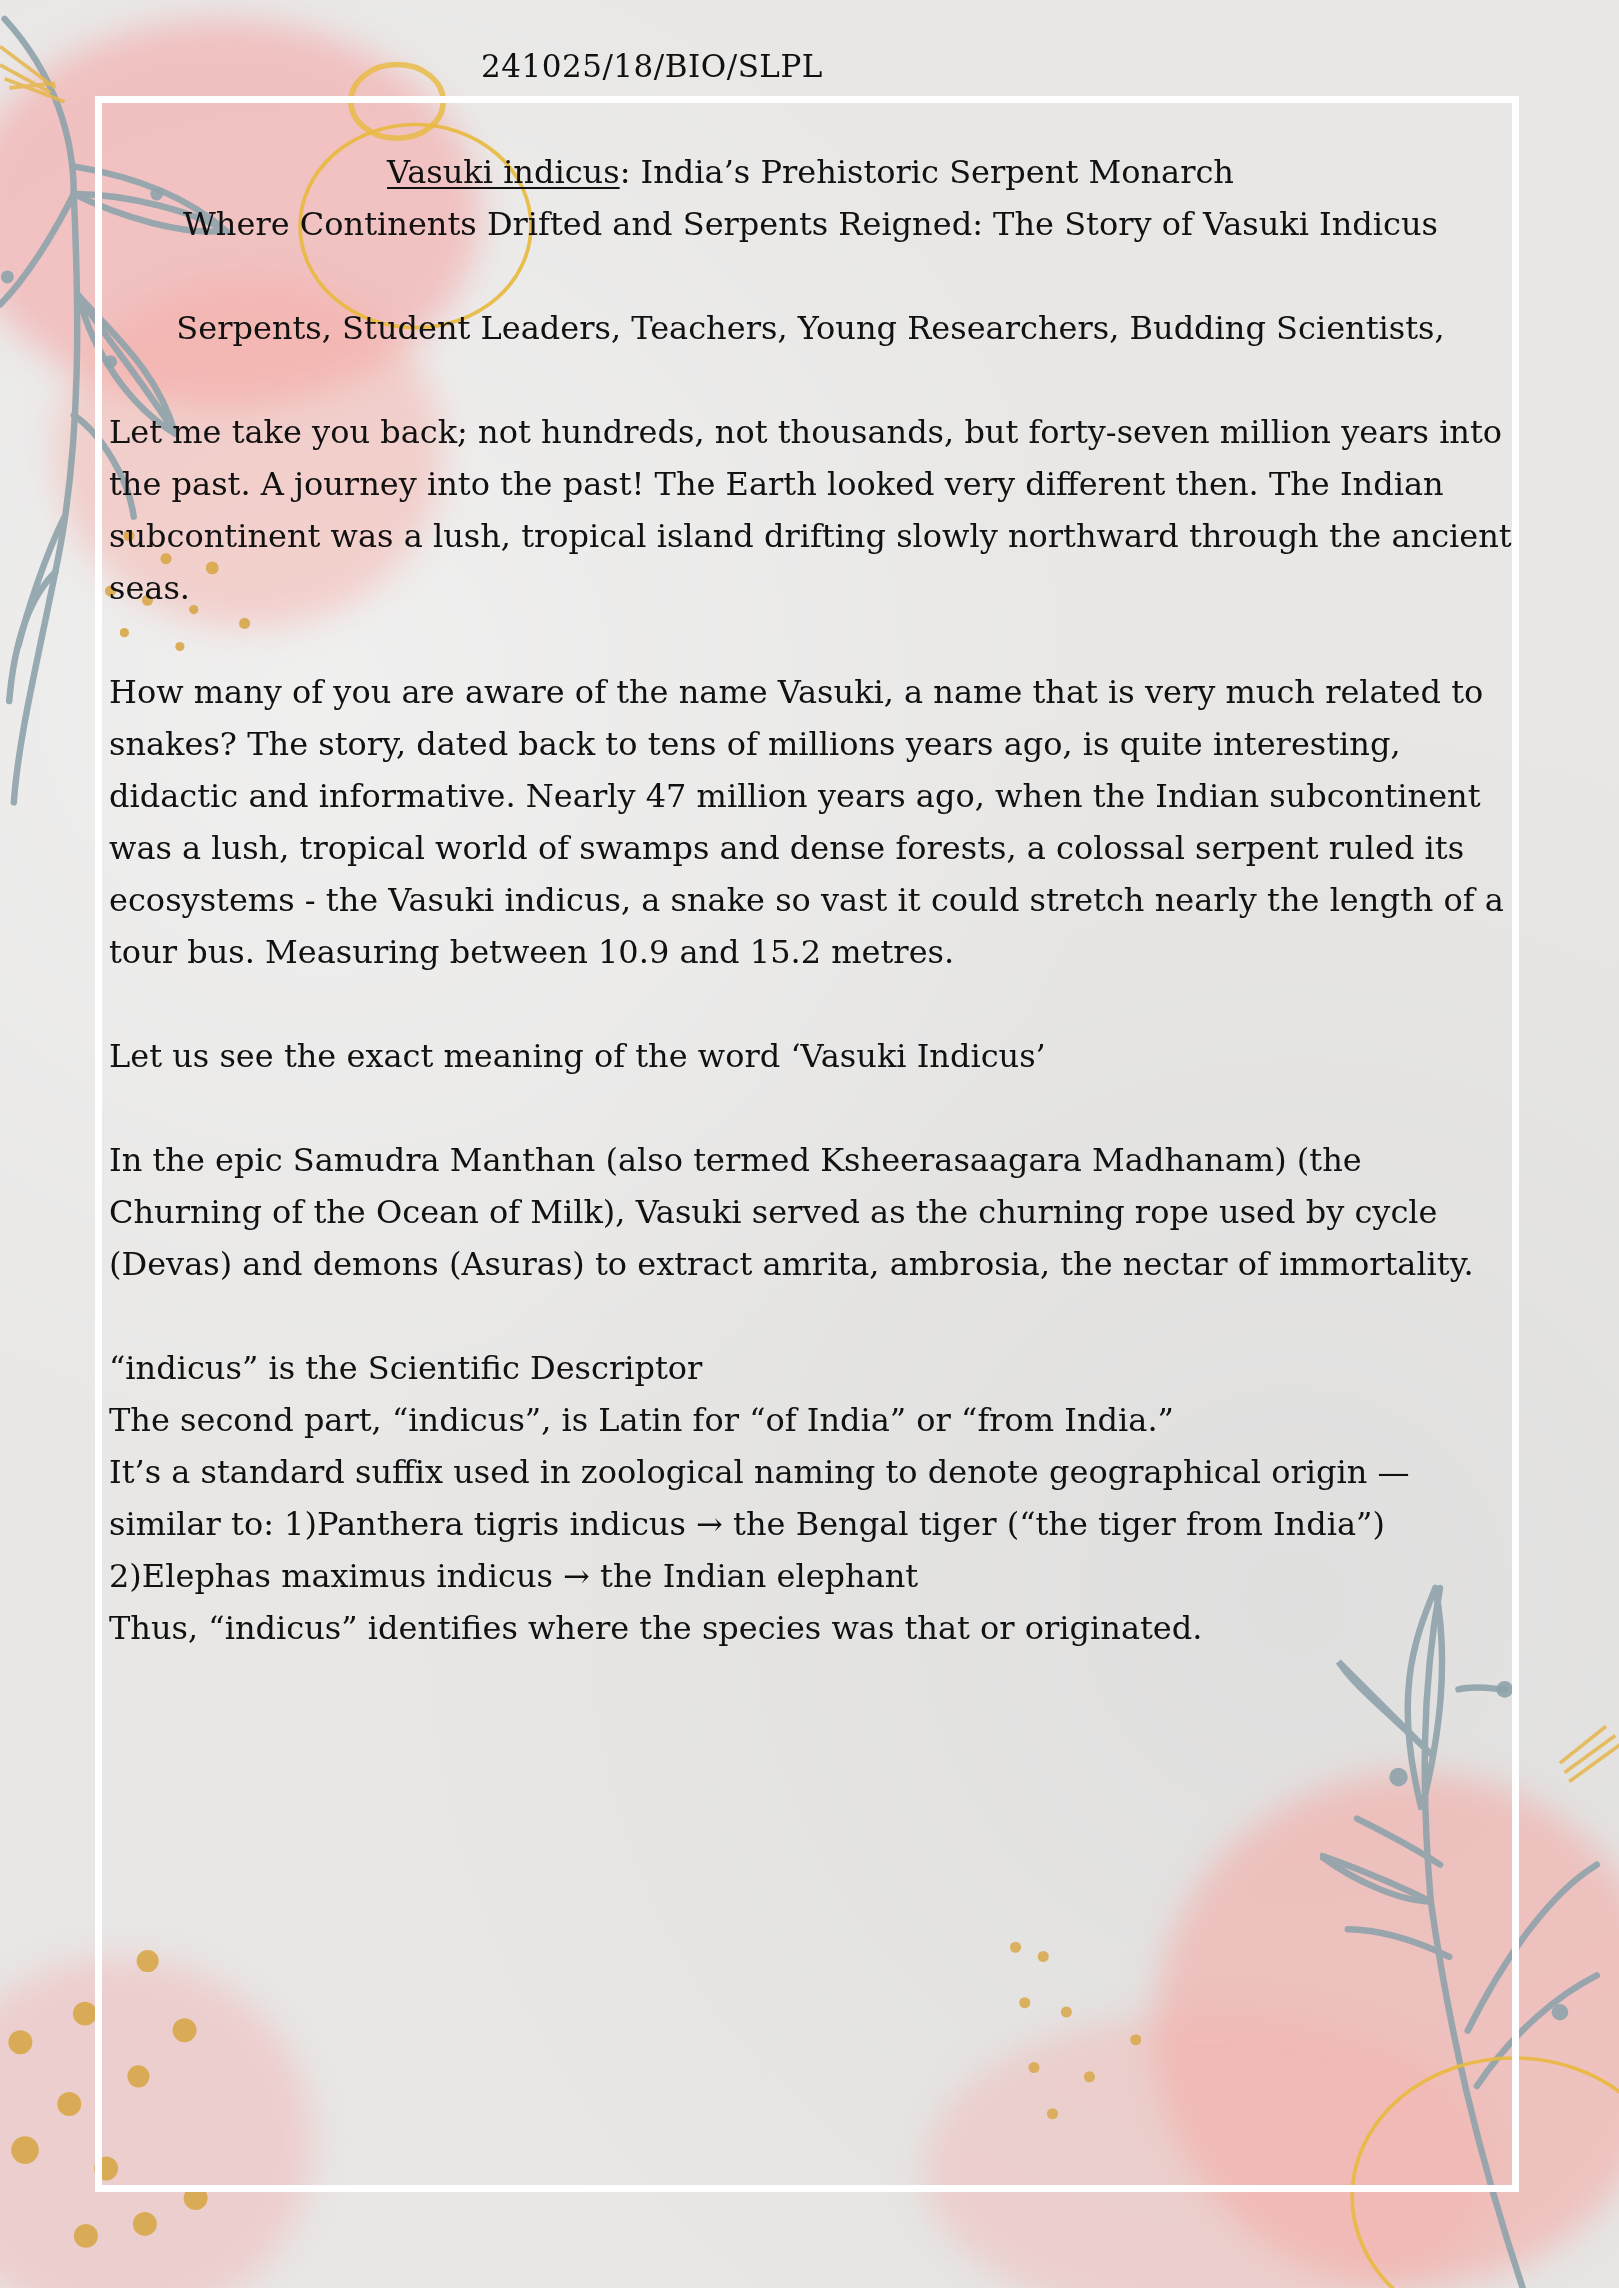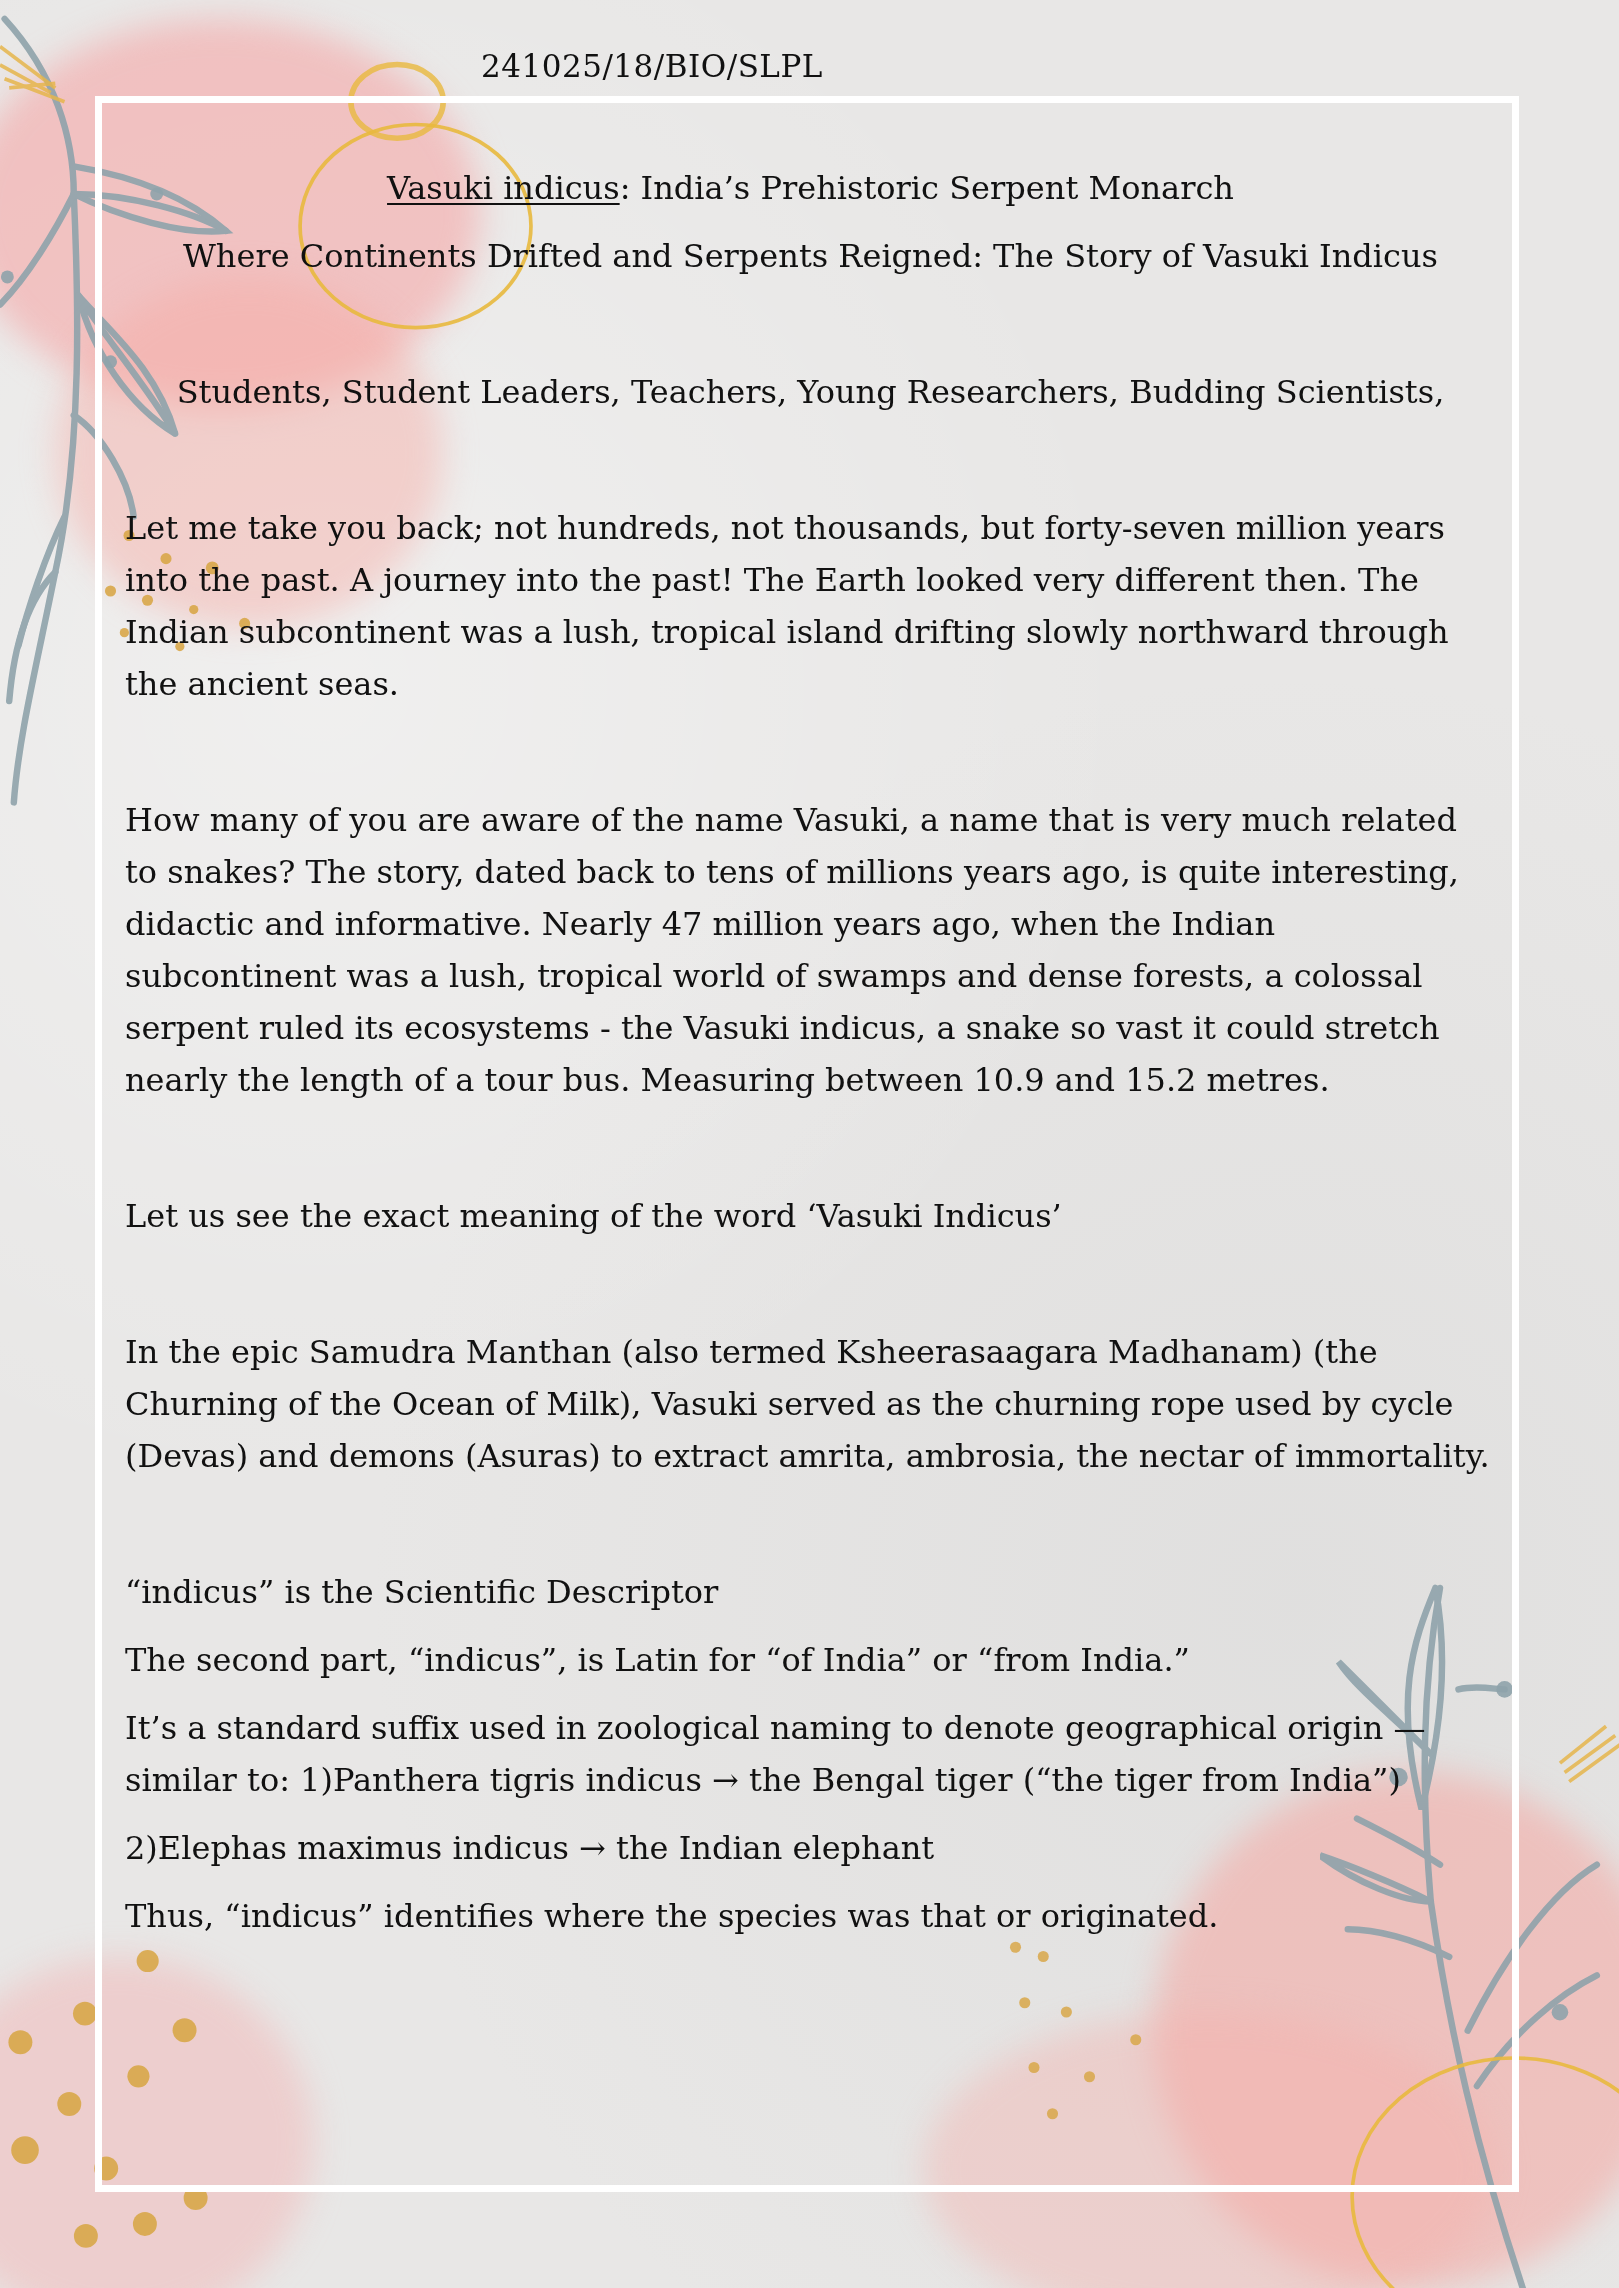--- a/index.html
+++ b/index.html
@@ -32,21 +32,21 @@
   .docid {
     position: absolute; top: 48px; left: 0; width: 1304px; text-align: center;
     font-size: 31px; letter-spacing: 0.5px;
   }
   .content {
     position: absolute; left: 109px; top: 146px; width: 1403px;
     font-size: 32px; line-height: 52px;
   }
   .center { text-align: center; }
   .title-main u { text-decoration: underline; text-underline-offset: 3.7px; text-decoration-thickness: 1.8px; }
-  p { margin: 16px; }
+  p { margin: 0; }
   .gap { height: 52px; }
 </style>
 </head>
 <body>
 
 <div class="paper"></div>
 <div class="wash tl1"></div>
 <div class="wash tl2"></div>
 <div class="wash br1"></div>
 <div class="wash br2"></div>
@@ -153,21 +153,21 @@
 </svg>
 
 <div class="frame"></div>
 
 <div class="docid">241025/18/BIO/SLPL</div>
 
 <div class="content">
   <p class="center title-main"><u>Vasuki indicus</u><span>: India’s Prehistoric Serpent Monarch</span></p>
   <p class="center">Where Continents Drifted and Serpents Reigned: The Story of Vasuki Indicus</p>
   <div class="gap"></div>
-  <p class="center">Students, Student Leaders, Teachers, Young Researchers, Budding Scientists,</p>
+  <p class="center">Serpents, Student Leaders, Teachers, Young Researchers, Budding Scientists,</p>
   <div class="gap"></div>
   <p> Let me take you back; not hundreds, not thousands, but forty-seven million years into the past. A journey into the past! The Earth looked very different then. The Indian subcontinent was a lush, tropical island drifting slowly northward through the ancient seas.</p>
   <div class="gap"></div>
   <p> How many of you are aware of the name Vasuki, a name that is very much related to snakes? The story, dated back to tens of millions years ago, is quite interesting, didactic and informative. Nearly 47 million years ago, when the Indian subcontinent was a lush, tropical world of swamps and dense forests, a colossal serpent ruled its ecosystems - the Vasuki indicus, a snake so vast it could stretch nearly the length of a tour bus. Measuring between 10.9 and 15.2 metres.</p>
   <div class="gap"></div>
   <p> Let us see the exact meaning of the word ‘Vasuki Indicus’</p>
   <div class="gap"></div>
   <p> In the epic Samudra Manthan (also termed Ksheerasaagara Madhanam) (the Churning of the Ocean of Milk), Vasuki served as the churning rope used by cycle (Devas) and demons (Asuras) to extract amrita, ambrosia, the nectar of immortality.</p>
   <div class="gap"></div>
   <p> “indicus” is the Scientific Descriptor</p>

